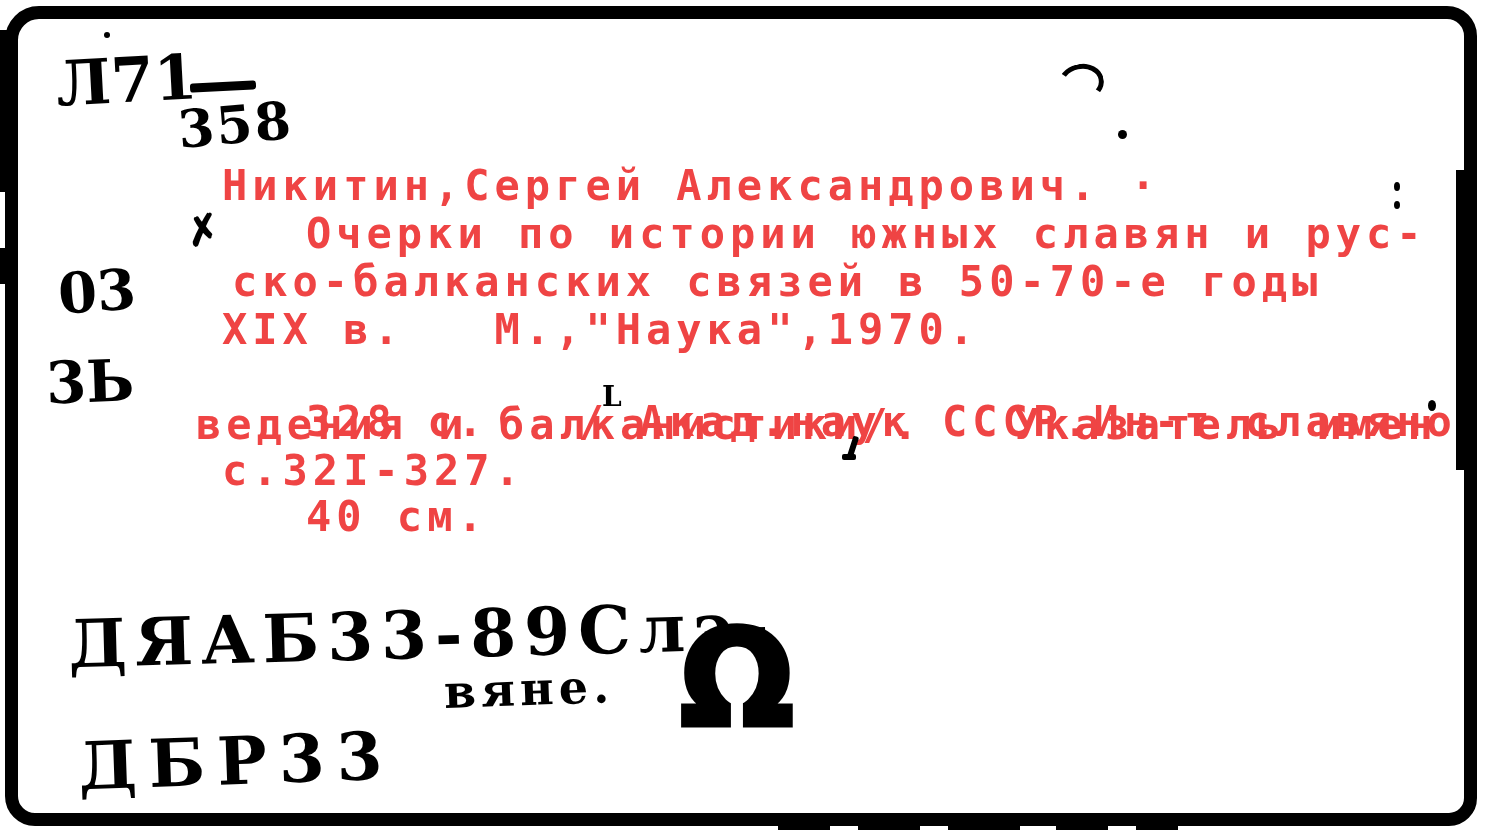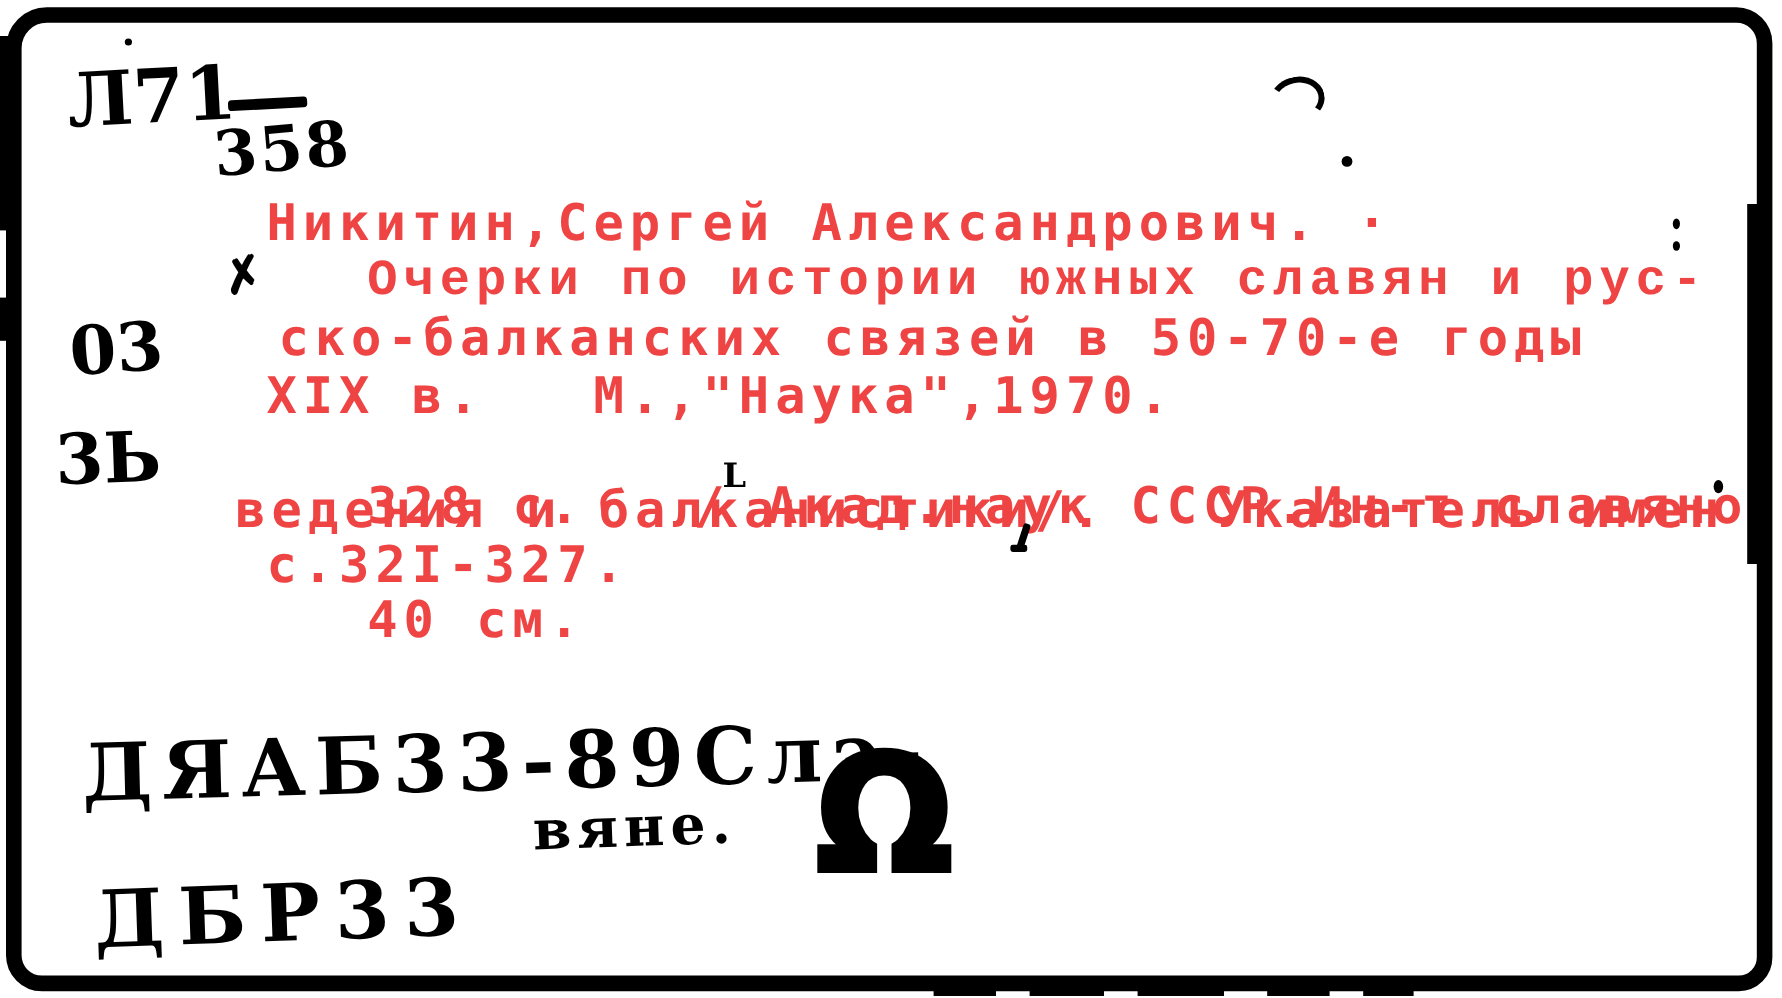--- a/index.html
+++ b/index.html
@@ -27,21 +27,21 @@
     font-family:"DejaVu Serif","Liberation Serif",serif;
     font-weight:700;color:#000;white-space:pre;
   }
   .callnum-top{left:56px;top:44px;font-size:62px;transform:rotate(-3deg);}
   .frac-bar{left:190px;top:82px;width:66px;height:9px;background:#000;transform:rotate(-3deg);border-radius:3px;}
   .callnum-bottom{left:178px;top:94px;font-size:52px;transform:rotate(-5deg);letter-spacing:2px;}
   .note1{left:58px;top:258px;font-size:56px;transform:rotate(-4deg);}
   .note2{left:46px;top:348px;font-size:58px;transform:rotate(-2deg);}
   .xmark{left:186px;top:206px;font-size:40px;transform:rotate(-12deg);font-weight:700;}
   .l1{left:222px;top:164px;}
-  .l2{left:306px;top:212px;font-family:Liberation Mono, monospace;}
+  .l2{left:306px;top:212px;}
   .l3{left:232px;top:260px;}
   .l4{left:222px;top:308px;}
   .l5{left:306px;top:356px;margin-top:44px;}
   .l6{left:196px;top:403px;}
   .l7{left:222px;top:449px;text-align:right;}
   .l8{left:306px;top:495px;}
   .insert-mark{left:602px;top:380px;font-size:28px;}
   .hook{left:850px;top:436px;width:6px;height:22px;background:#000;transform:rotate(18deg);border-radius:2px;}
   .hook-foot{left:842px;top:454px;width:14px;height:6px;background:#000;border-radius:2px;}
   .o-tail{left:1428px;top:400px;width:8px;height:11px;background:#000;border-radius:50%;}

